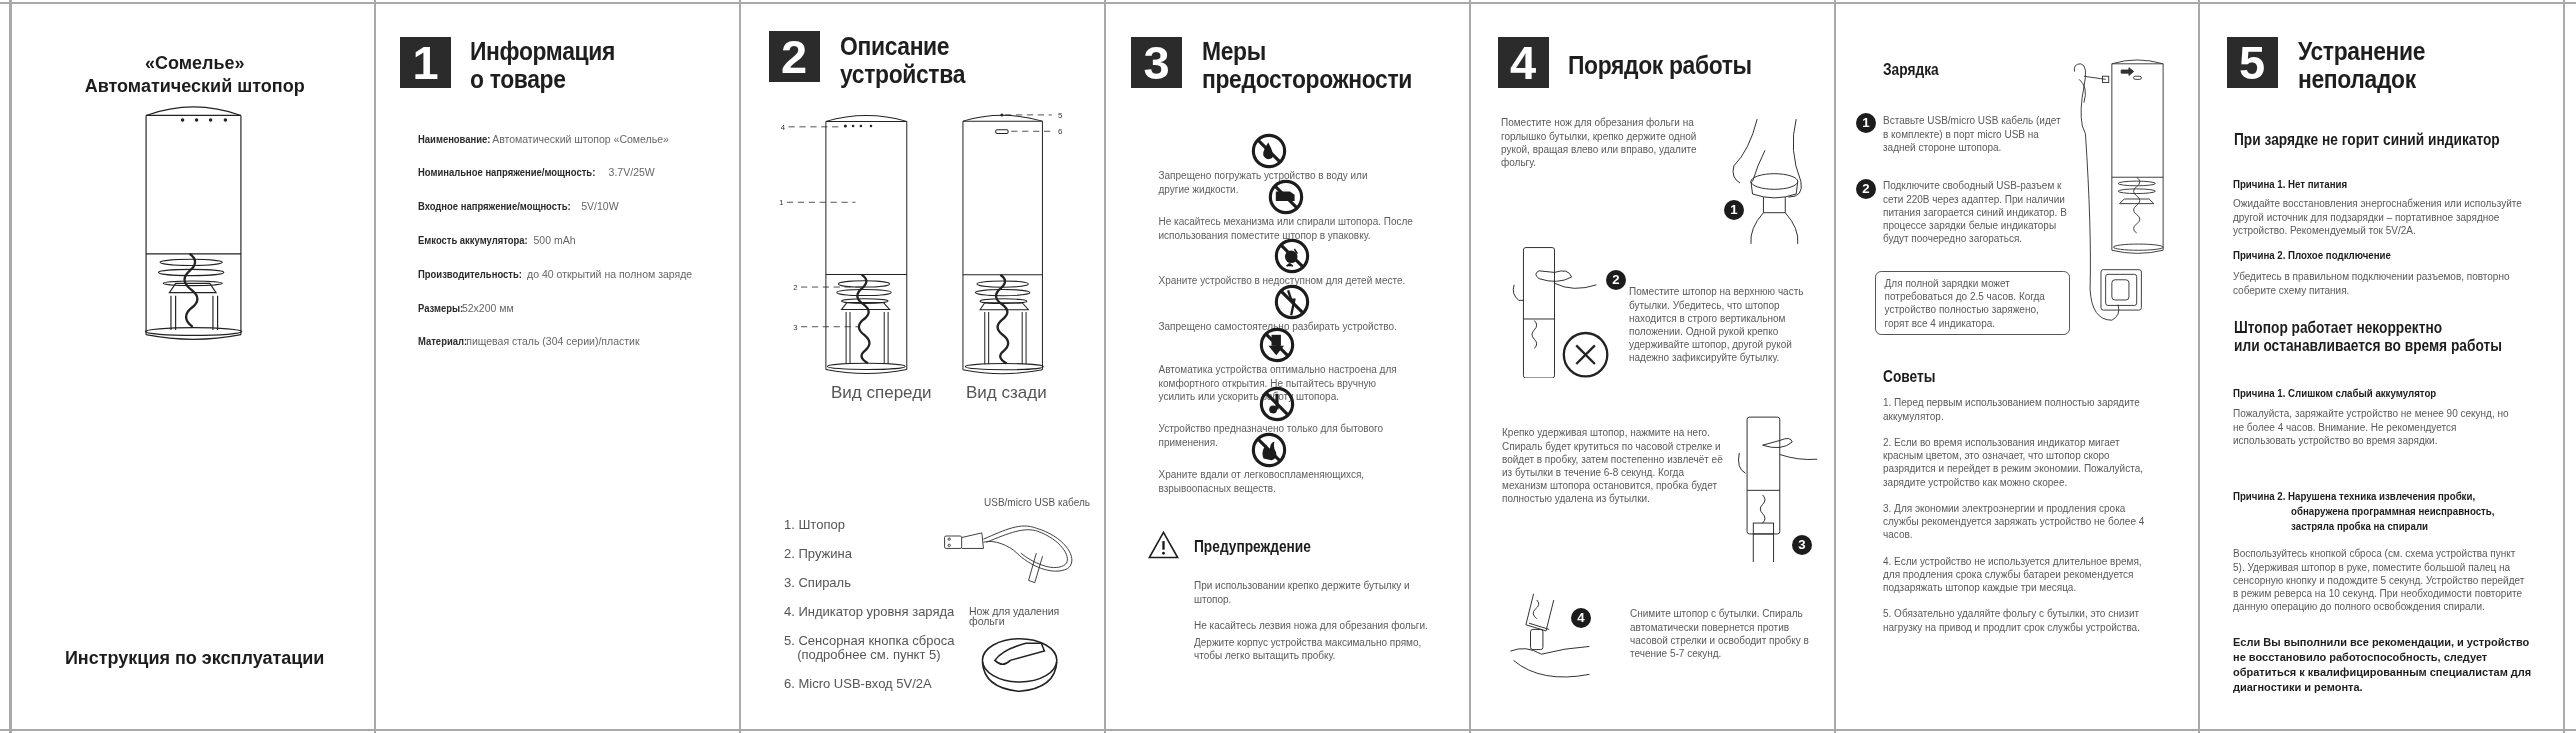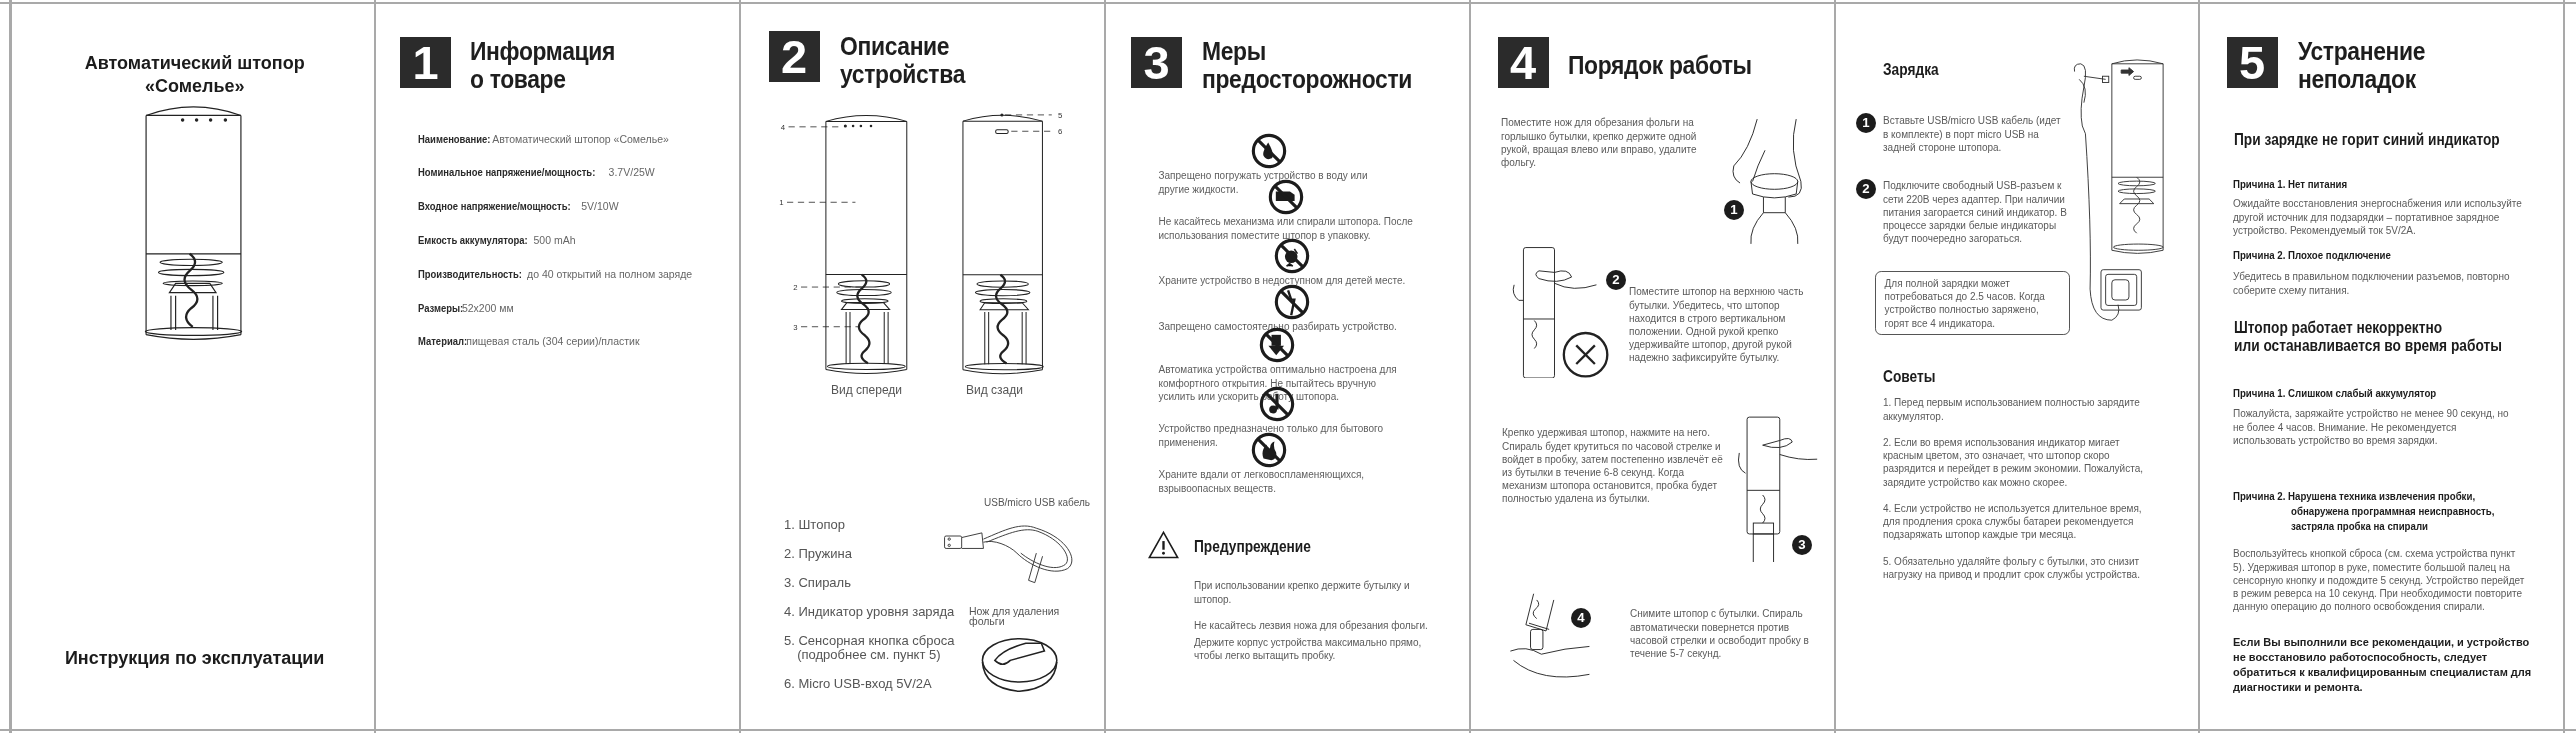--- a/index.html
+++ b/index.html
@@ -19,21 +19,21 @@
   .cover-title { position: absolute; left: 0; width: 366px; top: 50px; text-align: center; font-weight: bold; font-size: 18px; line-height: 23px; color: #1c1c1c; }
   .cover-sub { position: absolute; left: 0; width: 366px; top: 646px; text-align: center; font-weight: bold; font-size: 18px; color: #1c1c1c; }
 
   
   .spec { position: absolute; left: 41px; font-size: 10.5px; color: #666; white-space: nowrap; }
   .spec .k { font-weight: bold; color: #2a2a2a; transform: scaleX(0.9); display: inline-block; transform-origin: left; margin-right: -9.3px; }
 
   
   .plist div { font-size: 13px; color: #555; height: 29px; }
 
-  .caption { position: absolute; font-size: 12px; color: #555; white-space: nowrap; }
+  .caption { position: absolute; font-size: 17px; color: #555; white-space: nowrap; }
 
   
   .prec { position: absolute; left: 39px; display: flex; align-items: center; flex-direction: column; }
   .prec .ic { width: 36px; height: 36px; flex: none; }
   .prec .t { margin-left: 12.5px; font-size: 10px; line-height: 13.2px; color: #5e5e5e; }
 
   .badge { position: absolute; width: 20px; height: 20px; border-radius: 50%; background: #1c1c1c; color: #fff;
     font-weight: bold; font-size: 13.2px; line-height: 20px; text-align: center; }
 
   .h3 { position: absolute; font-weight: bold; color: #1c1c1c; transform: scaleX(0.88); transform-origin: left top; white-space: nowrap; }
@@ -52,22 +52,22 @@
   <div class="vline" style="left:374px"></div>
   <div class="vline" style="left:739px"></div>
   <div class="vline" style="left:1104px"></div>
   <div class="vline" style="left:1469px"></div>
   <div class="vline" style="left:1834px"></div>
   <div class="vline" style="left:2198px"></div>
   <div class="vline" style="left:2563px"></div>
 
   <div class="panel" style="left:11.7px;width:363px">
     <div class="cover-title">
+      <div>«Сомелье»</div>
       <div>Автоматический штопор</div>
-      <div>«Сомелье»</div>
     </div>
     <svg style="position:absolute;left:123px;top:101px" width="117" height="241" viewBox="0 0 150 310" fill="none" stroke="#222" stroke-width="1.5">
       <path d="M14 16 Q75 -6 136 16"></path>
       <line x1="14" y1="16" x2="136" y2="16"></line>
       <line x1="14" y1="16" x2="14" y2="298"></line>
         <line x1="136" y1="16" x2="136" y2="298"></line>
       <line x1="14" y1="194" x2="136" y2="194"></line>
       <circle cx="61" cy="22" r="1.5" fill="#222"></circle>
         <circle cx="79" cy="22" r="1.5" fill="#222"></circle>
         <circle cx="97" cy="22" r="1.5" fill="#222"></circle>
@@ -361,20 +361,21 @@
       <path d="M16 100 Q24 220 22 300 Q24 340 50 340 Q62 334 58 320"></path>
       <rect x="36" y="275" width="52" height="52" rx="3"></rect>
         <rect x="42" y="281" width="40" height="40" rx="3"></rect>
       <rect x="50" y="288" width="22" height="26" rx="4"></rect>
     </svg>
 
     <div class="h3" style="left:47px;top:366px;font-size:15.6px">Советы</div>
     <div class="para tips" style="left:47px;top:394px;width:276px">
       <p>1. Перед первым использованием полностью зарядите аккумулятор.</p>
       <p>2. Если во время использования индикатор мигает красным цветом, это означает, что штопор скоро разрядится и перейдет в режим экономии. Пожалуйста, зарядите устройство как можно скорее.</p>
+      <p>3. Для экономии электроэнергии и продления срока службы рекомендуется заряжать устройство не более 4 часов.</p>
       <p>4. Если устройство не используется длительное время, для продления срока службы батареи рекомендуется подзаряжать штопор каждые три месяца.</p>
       <p>5. Обязательно удаляйте фольгу с бутылки, это снизит нагрузку на привод и продлит срок службы устройства.</p>
     </div>
   </div>
 
   <div class="panel" style="left:2200px;width:363px">
     <div class="sec-num" style="left:26.5px;top:35px">5</div>
     <div class="sec-title" style="left:98px;top:35px">
       <div>Устранение</div>
       <div>неполадок</div>

